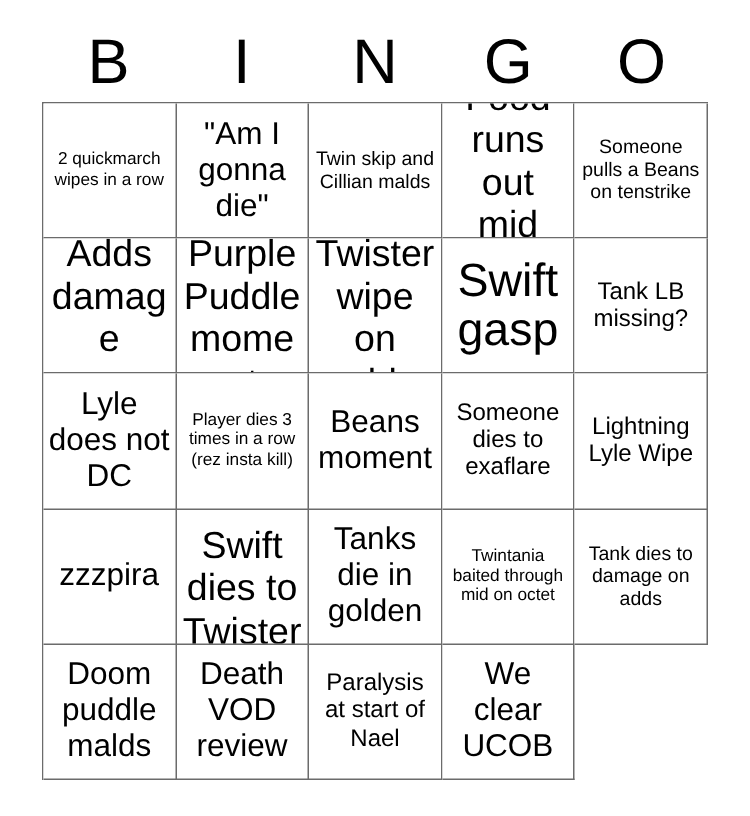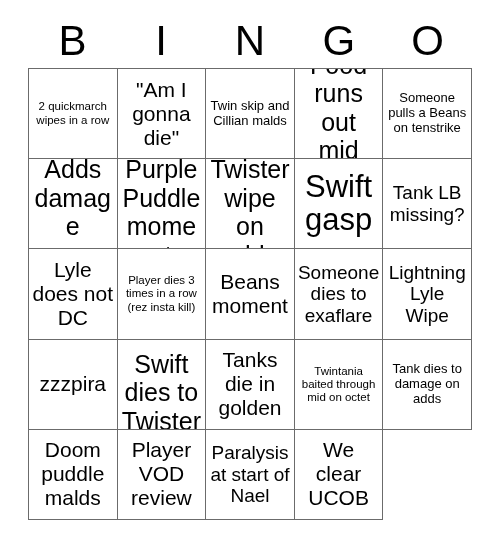--- a/index.html
+++ b/index.html
@@ -78,21 +78,21 @@
     display: block;
     width: 100%;
     line-height: 1.14;
     word-wrap: break-word;
     color: #000000;
   }
 
   
   .fs-xs .cell-text { font-size: 11.5px; }
   .fs-sm .cell-text { font-size: 13px; }
-  .fs-md .cell-text { font-size: 19px; }
+  .fs-md .cell-text { font-size: 16px; }
   .fs-lg .cell-text { font-size: 25px; margin-top: 17px; }
   .fs-xl .cell-text { font-size: 21px; }
   .fs-xxl .cell-text { font-size: 31px; line-height: 1.06; }
 </style>
 </head>
 <body>
 
 <div id="bingo-card">
 
   <div id="header-row">
@@ -166,21 +166,21 @@
       <span class="cell-text">Twintania baited through mid on octet</span>
     </div>
 
     <div class="cell fs-sm">
       <span class="cell-text">Tank dies to damage on adds</span>
     </div>
     <div class="cell fs-xl">
       <span class="cell-text">Doom puddle malds</span>
     </div>
     <div class="cell fs-xl">
-      <span class="cell-text">Player VOD review</span>
+      <span class="cell-text">Death VOD review</span>
     </div>
     <div class="cell fs-md">
       <span class="cell-text">Paralysis at start of Nael</span>
     </div>
     <div class="cell fs-xl">
       <span class="cell-text">We clear UCOB</span>
     </div>
 
   </div>
 </div>

